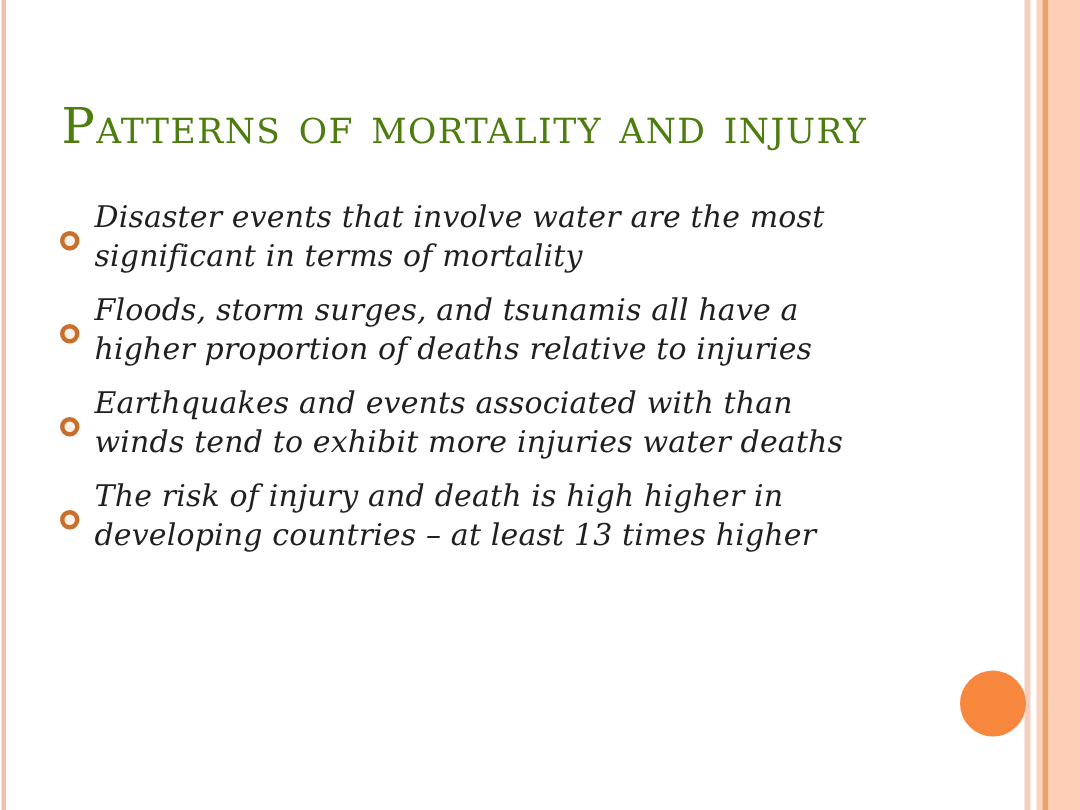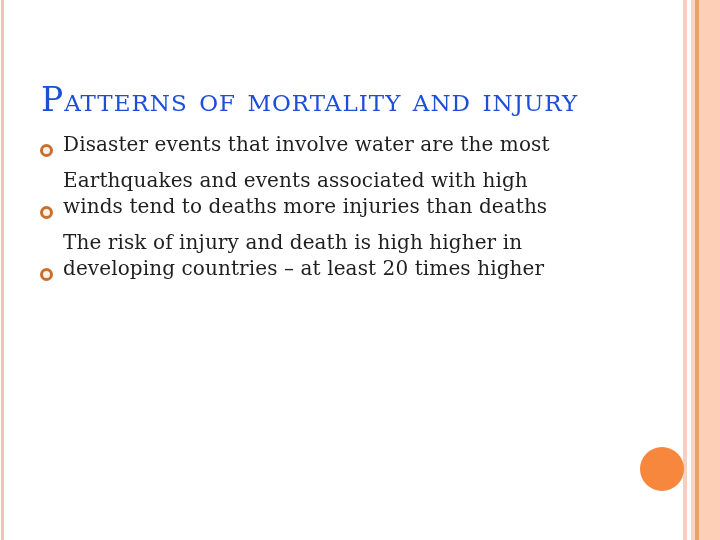--- a/index.html
+++ b/index.html
@@ -69,41 +69,42 @@
     width: 44px;
     height: 44px;
     border-radius: 50%;
     background: #f6873d;
   }
 
   
   .title {
     position: absolute;
     left: 41px;
-    top: 80px;
+    top: 64px;
     margin: 0;
     font-size: 33px;
     font-weight: normal;
     font-variant: small-caps;
     letter-spacing: 1px;
-    color: #1d4ed8;
+    color: #4d7c0f;
     white-space: nowrap;
   }
 
   
   .bullets {
     position: absolute;
     left: 38px;
     top: 131px;
     width: 560px;
   }
   .bullet {
     display: flex;
-    align-items: flex-end;
+    align-items: center;
     margin-bottom: 10px;
+    font-style: italic;
   }
   .ring {
     flex: 0 0 auto;
     width: 7px;
     height: 7px;
     margin: 7px 10px 0 2px;
     border: 3px solid #c96f2e;
     border-radius: 50%;
     background: #fdf2e7;
   }
@@ -123,37 +124,45 @@
   <div class="left-stripe"></div>
 
   <h1 class="title">Patterns of mortality and injury</h1>
 
   <div class="bullets">
 
     <div class="bullet">
       <span class="ring"></span>
       <div class="bullet-text">
         <div>Disaster events that involve water are the most</div>
+        <div>significant in terms of mortality</div>
       </div>
     </div>
-
 
     <div class="bullet">
       <span class="ring"></span>
       <div class="bullet-text">
-        <div>Earthquakes and events associated with high</div>
-        <div>winds tend to deaths more injuries than deaths</div>
+        <div>Floods, storm surges, and tsunamis all have a</div>
+        <div>higher proportion of deaths relative to injuries</div>
+      </div>
+    </div>
+
+    <div class="bullet">
+      <span class="ring"></span>
+      <div class="bullet-text">
+        <div>Earthquakes and events associated with than</div>
+        <div>winds tend to exhibit more injuries water deaths</div>
       </div>
     </div>
 
     <div class="bullet">
       <span class="ring"></span>
       <div class="bullet-text">
         <div>The risk of injury and death is high higher in</div>
-        <div>developing countries – at least 20 times higher</div>
+        <div>developing countries – at least 13 times higher</div>
       </div>
     </div>
 
   </div>
 
   <div class="right-deco">
     <div class="stripe-a"></div>
     <div class="stripe-b"></div>
     <div class="stripe-c"></div>
     <div class="stripe-d"></div>

